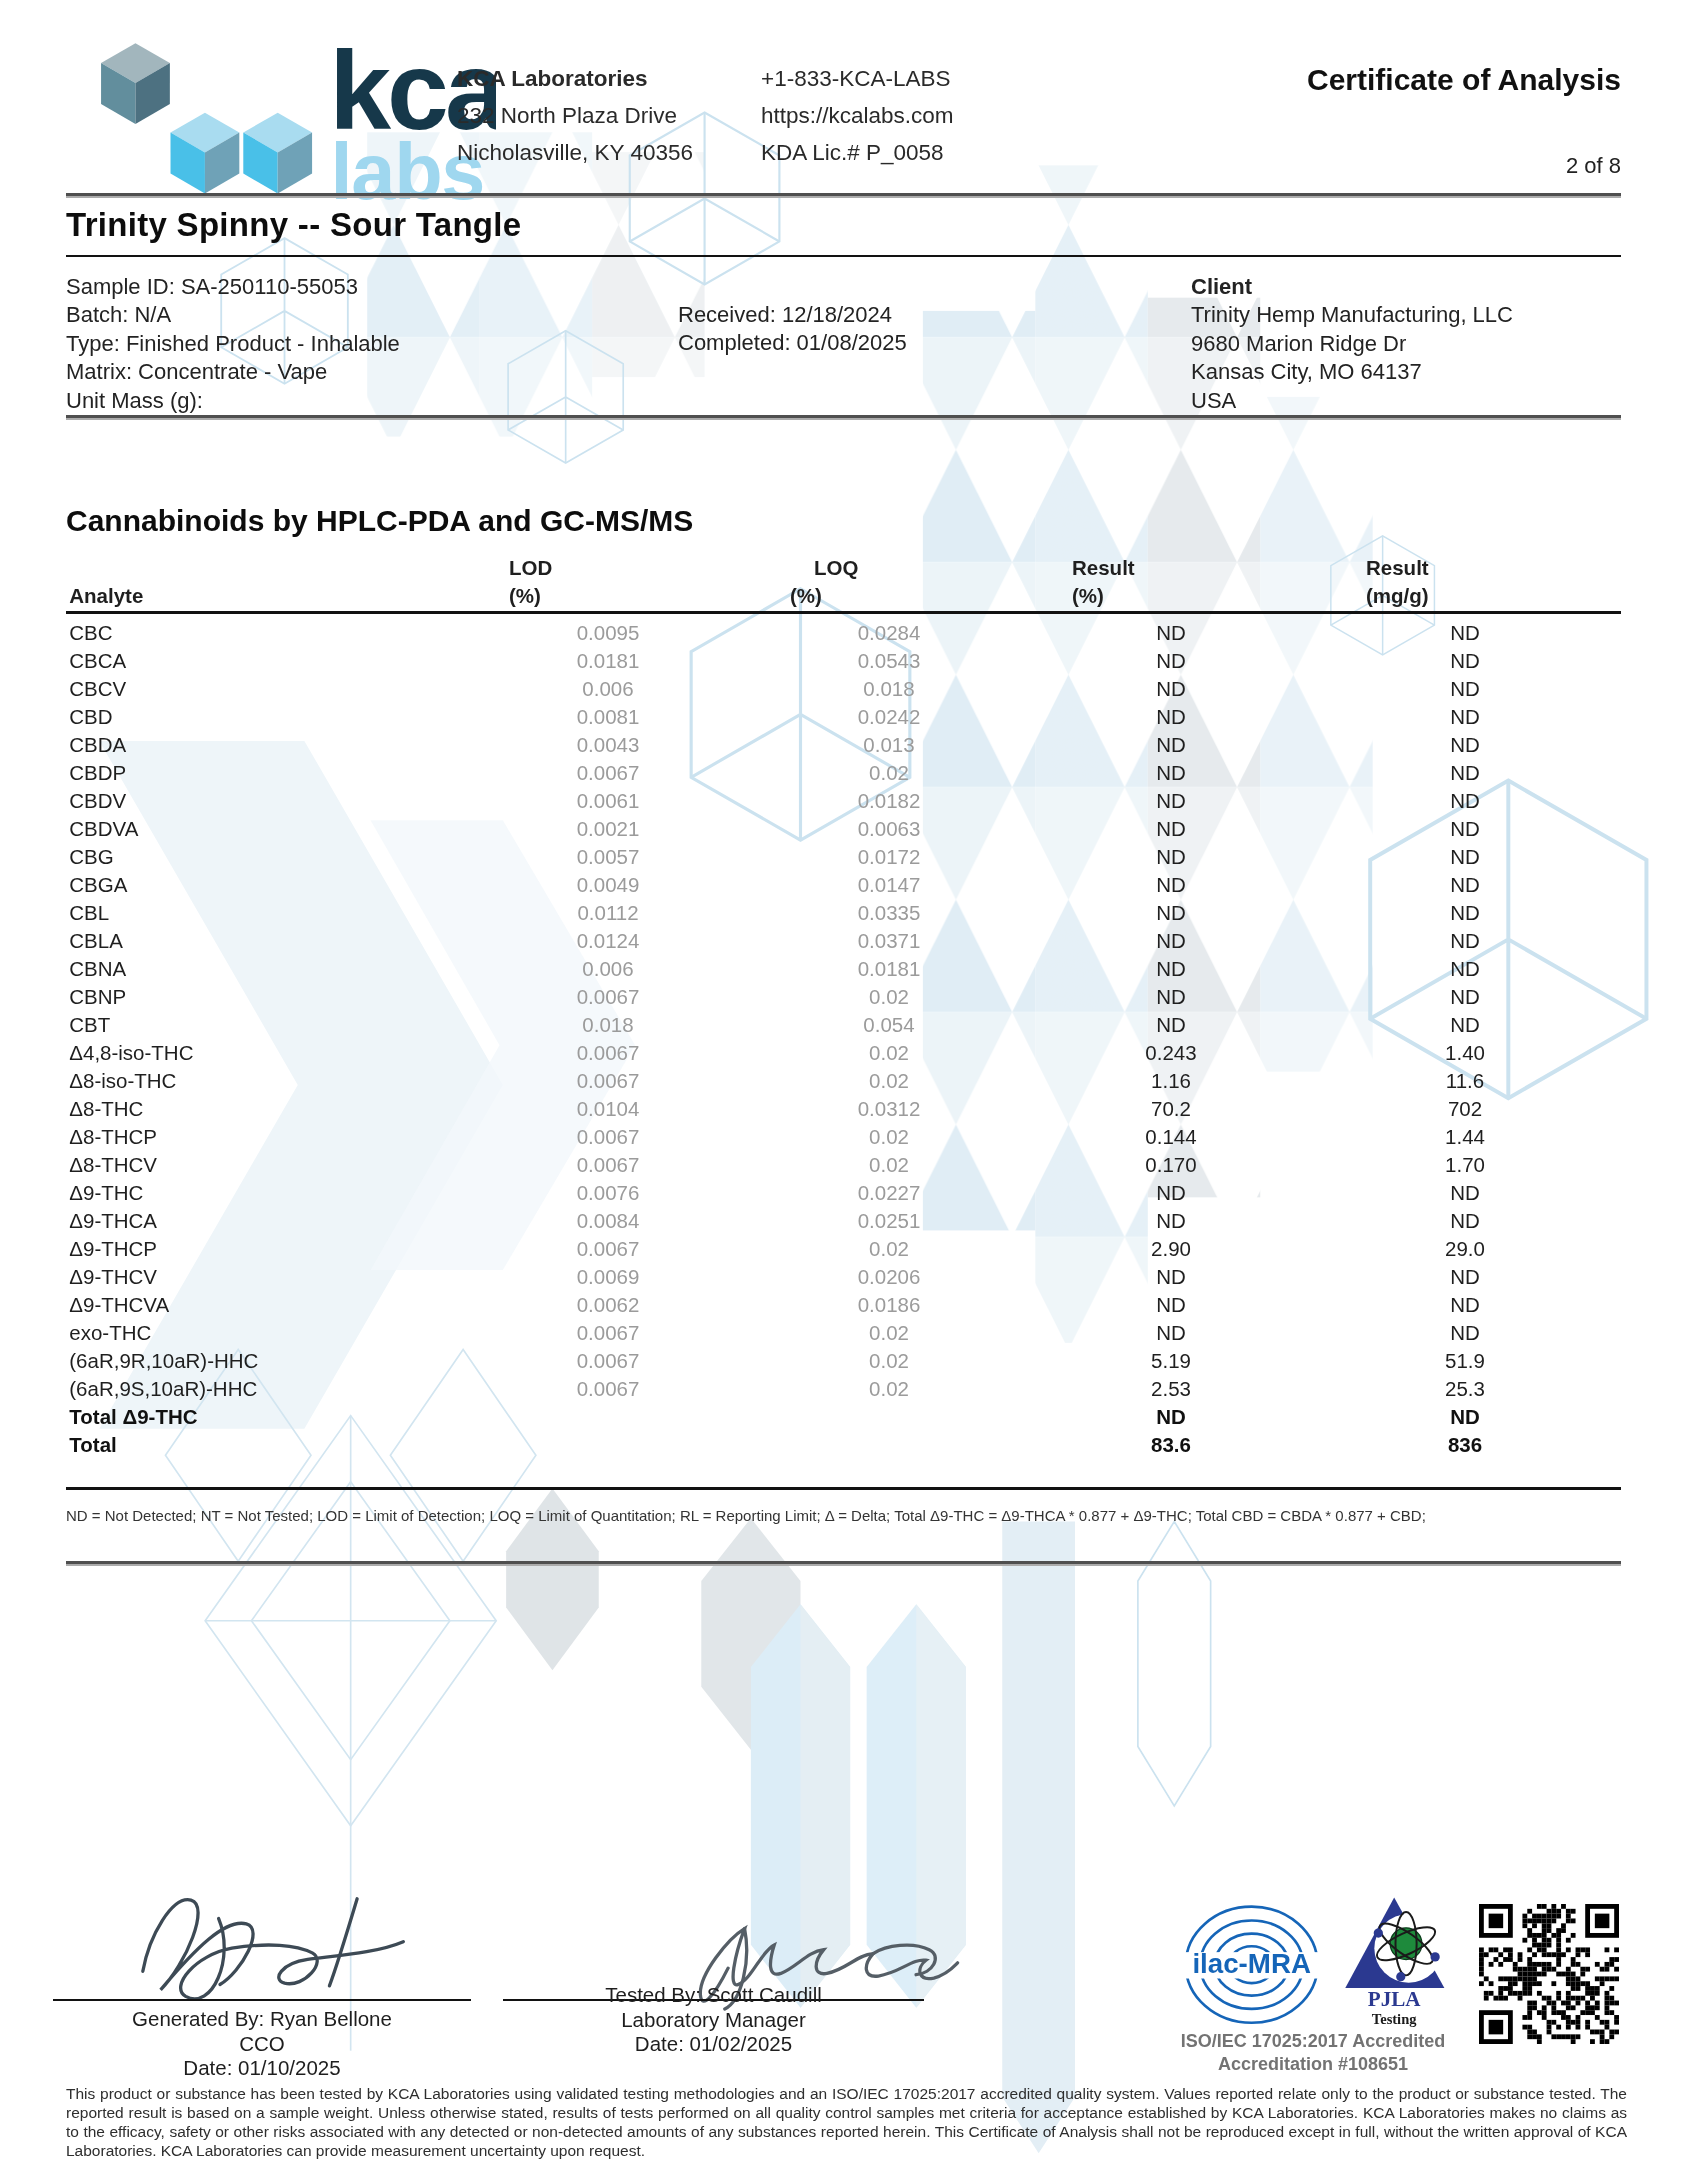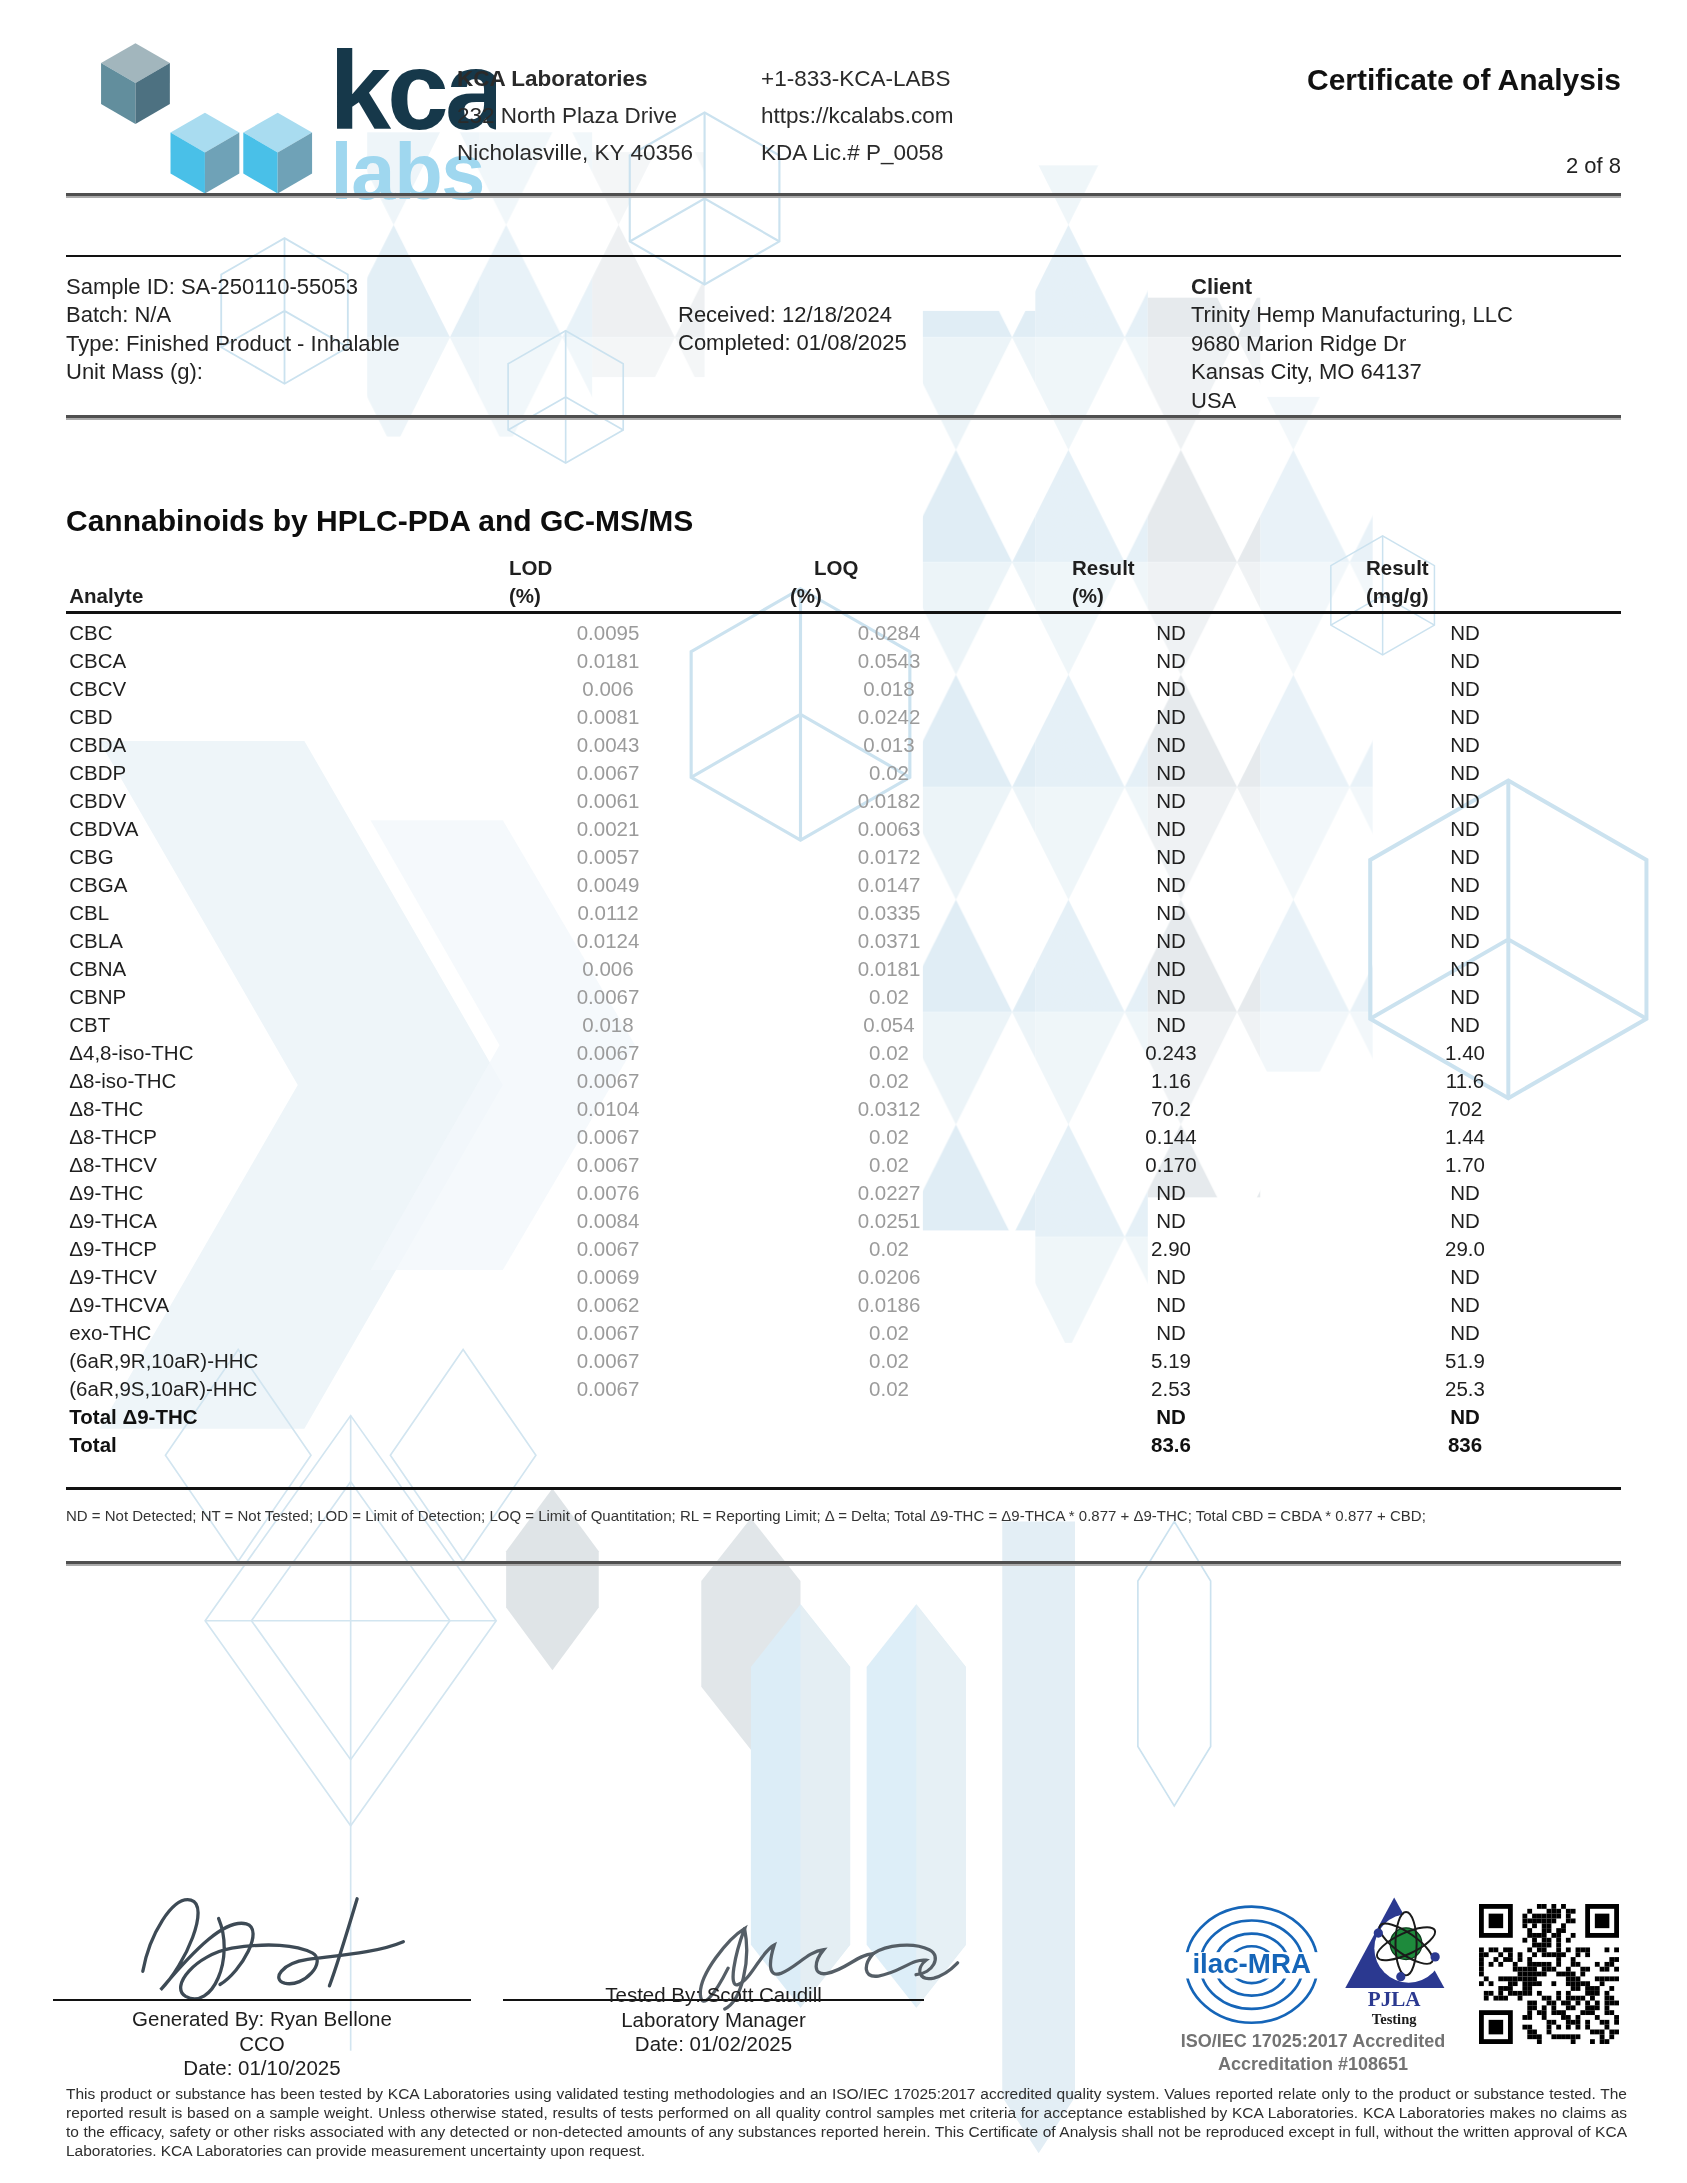--- a/index.html
+++ b/index.html
@@ -122,26 +122,28 @@
       <div>+1-833-KCA-LABS</div>
       <div>https://kcalabs.com</div>
       <div>KDA Lic.# P_0058</div>
     </div>
 
     <div class="abs doc-title" style="right:66px;top:63px;text-align:right;">Certificate of Analysis</div>
     <div class="abs pagenum" style="right:66px;top:153px;text-align:right;">2 of 8</div>
 
     <div class="divider" style="top:193px;"></div>
 
+    <div class="abs sample-title" style="left:66px;top:206px;">Trinity Spinny -- Sour Tangle</div>
     <div class="blackrule" style="top:255px;height:2px;"></div>
 
     <div class="abs info" style="left:66px;top:273px;width:595px;">
       <div>Sample ID: SA-250110-55053</div>
       <div>Batch: N/A</div>
       <div>Type: Finished Product - Inhalable</div>
+      <div>Matrix: Concentrate - Vape</div>
       <div>Unit Mass (g):</div>
     </div>
 
     <div class="abs info" style="left:678px;top:301px;width:397px;">
       <div>Received: 12/18/2024</div>
       <div>Completed: 01/08/2025</div>
     </div>
 
     <div class="abs info" style="left:1191px;top:273px;width:430px;">
       <div class="b">Client</div>

